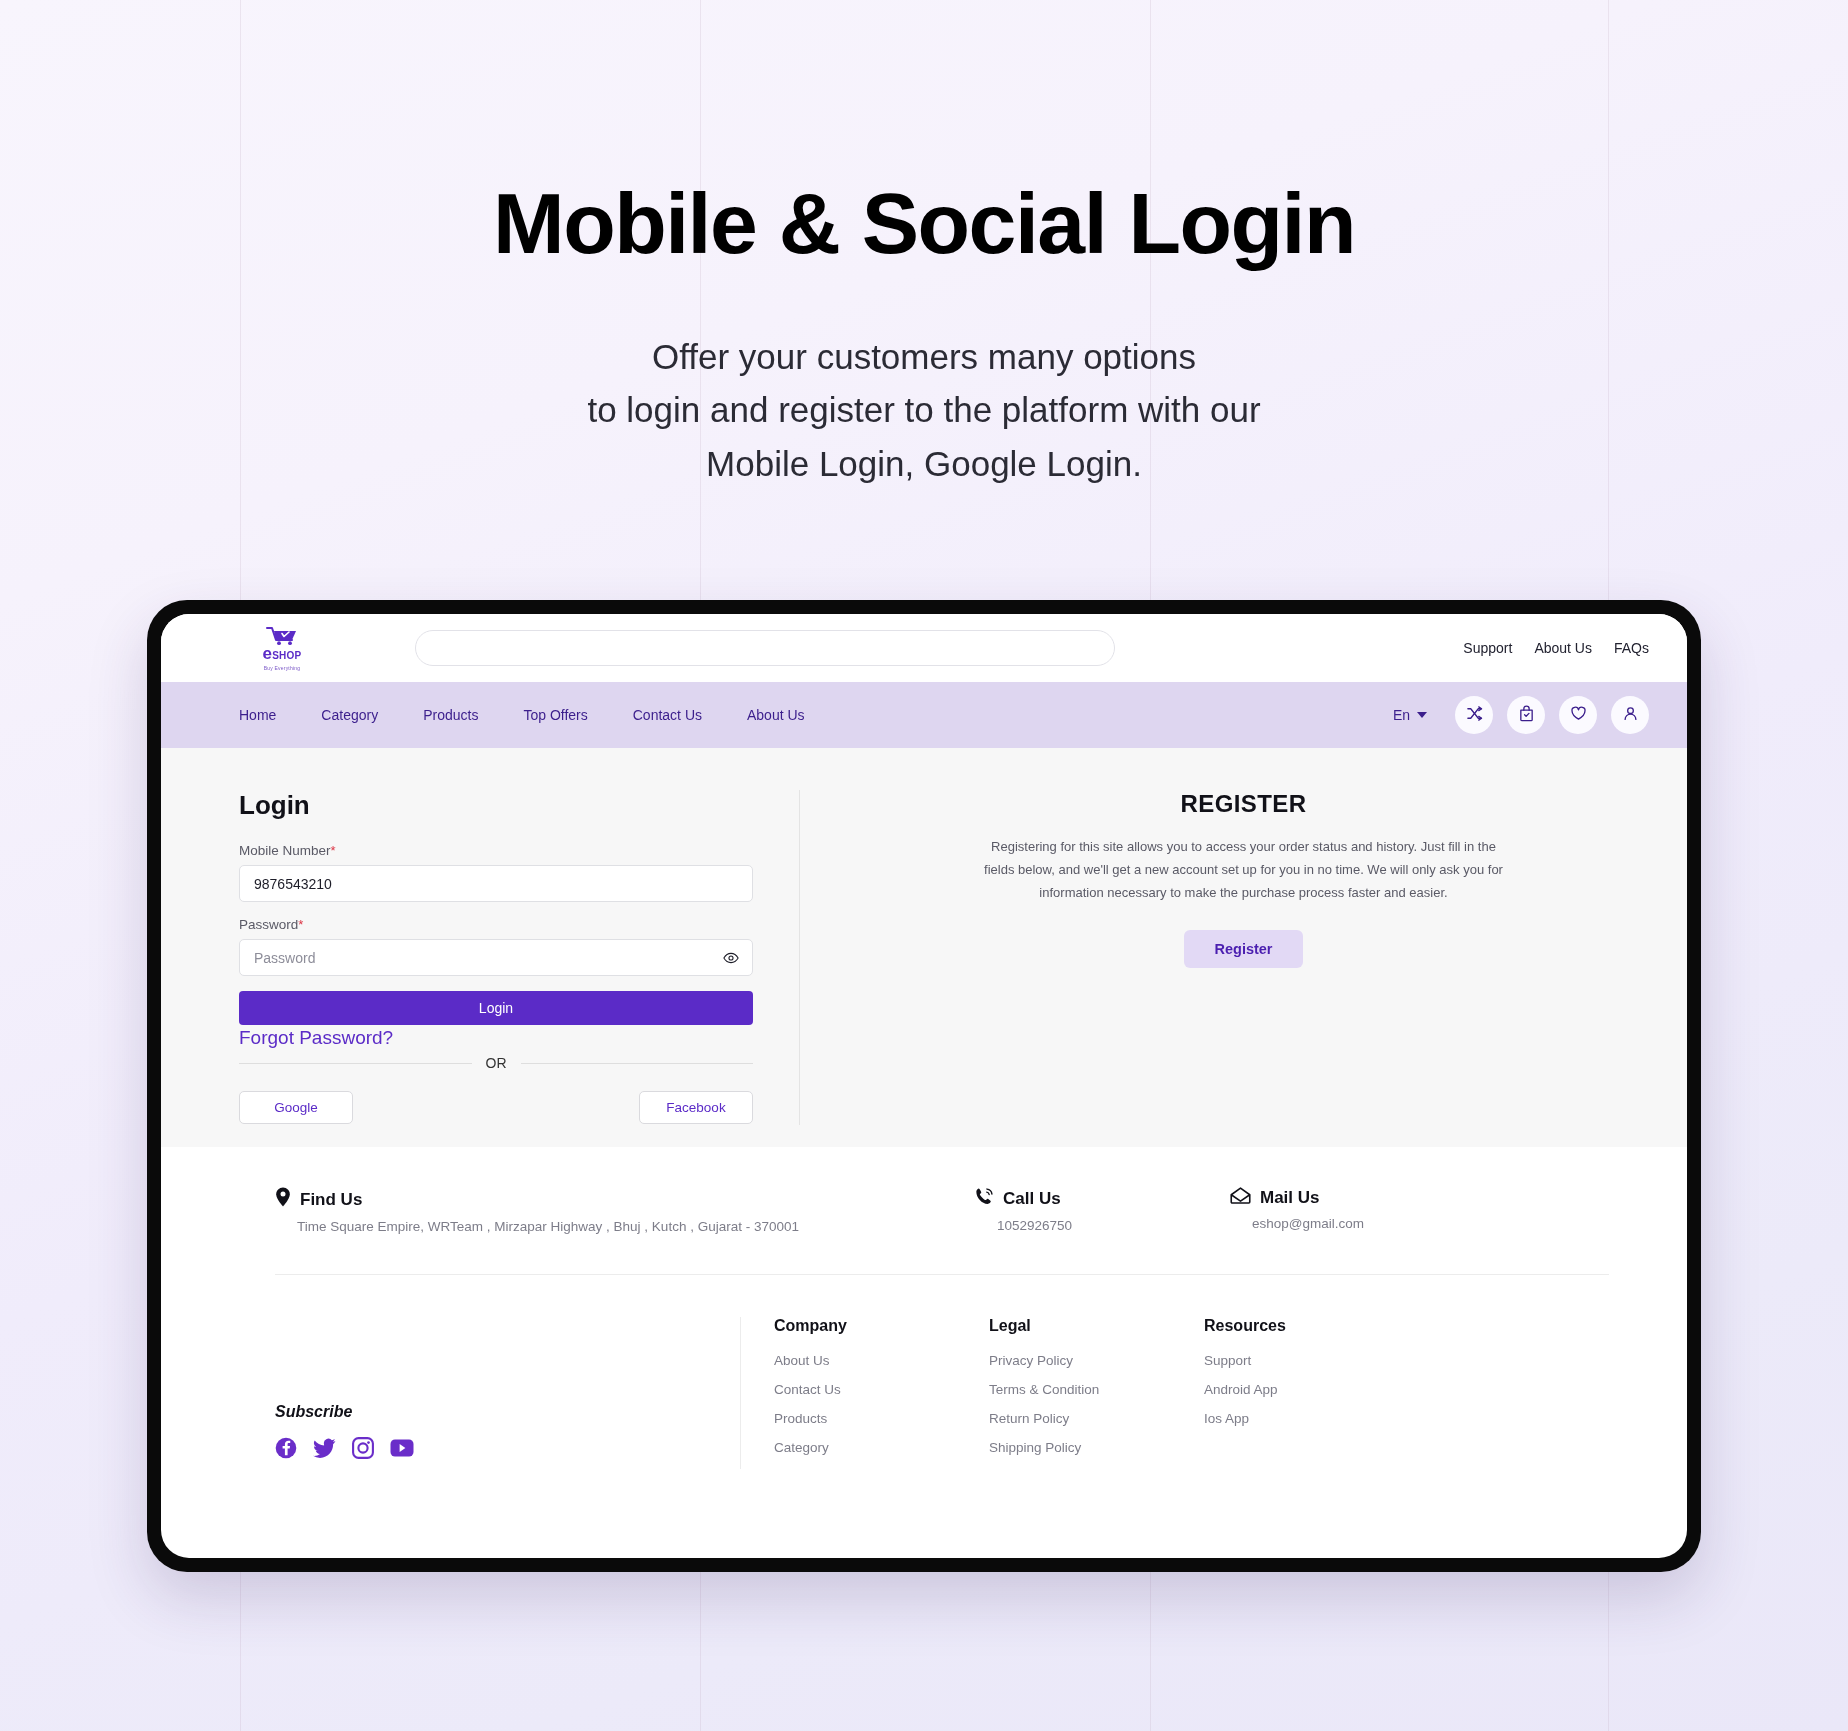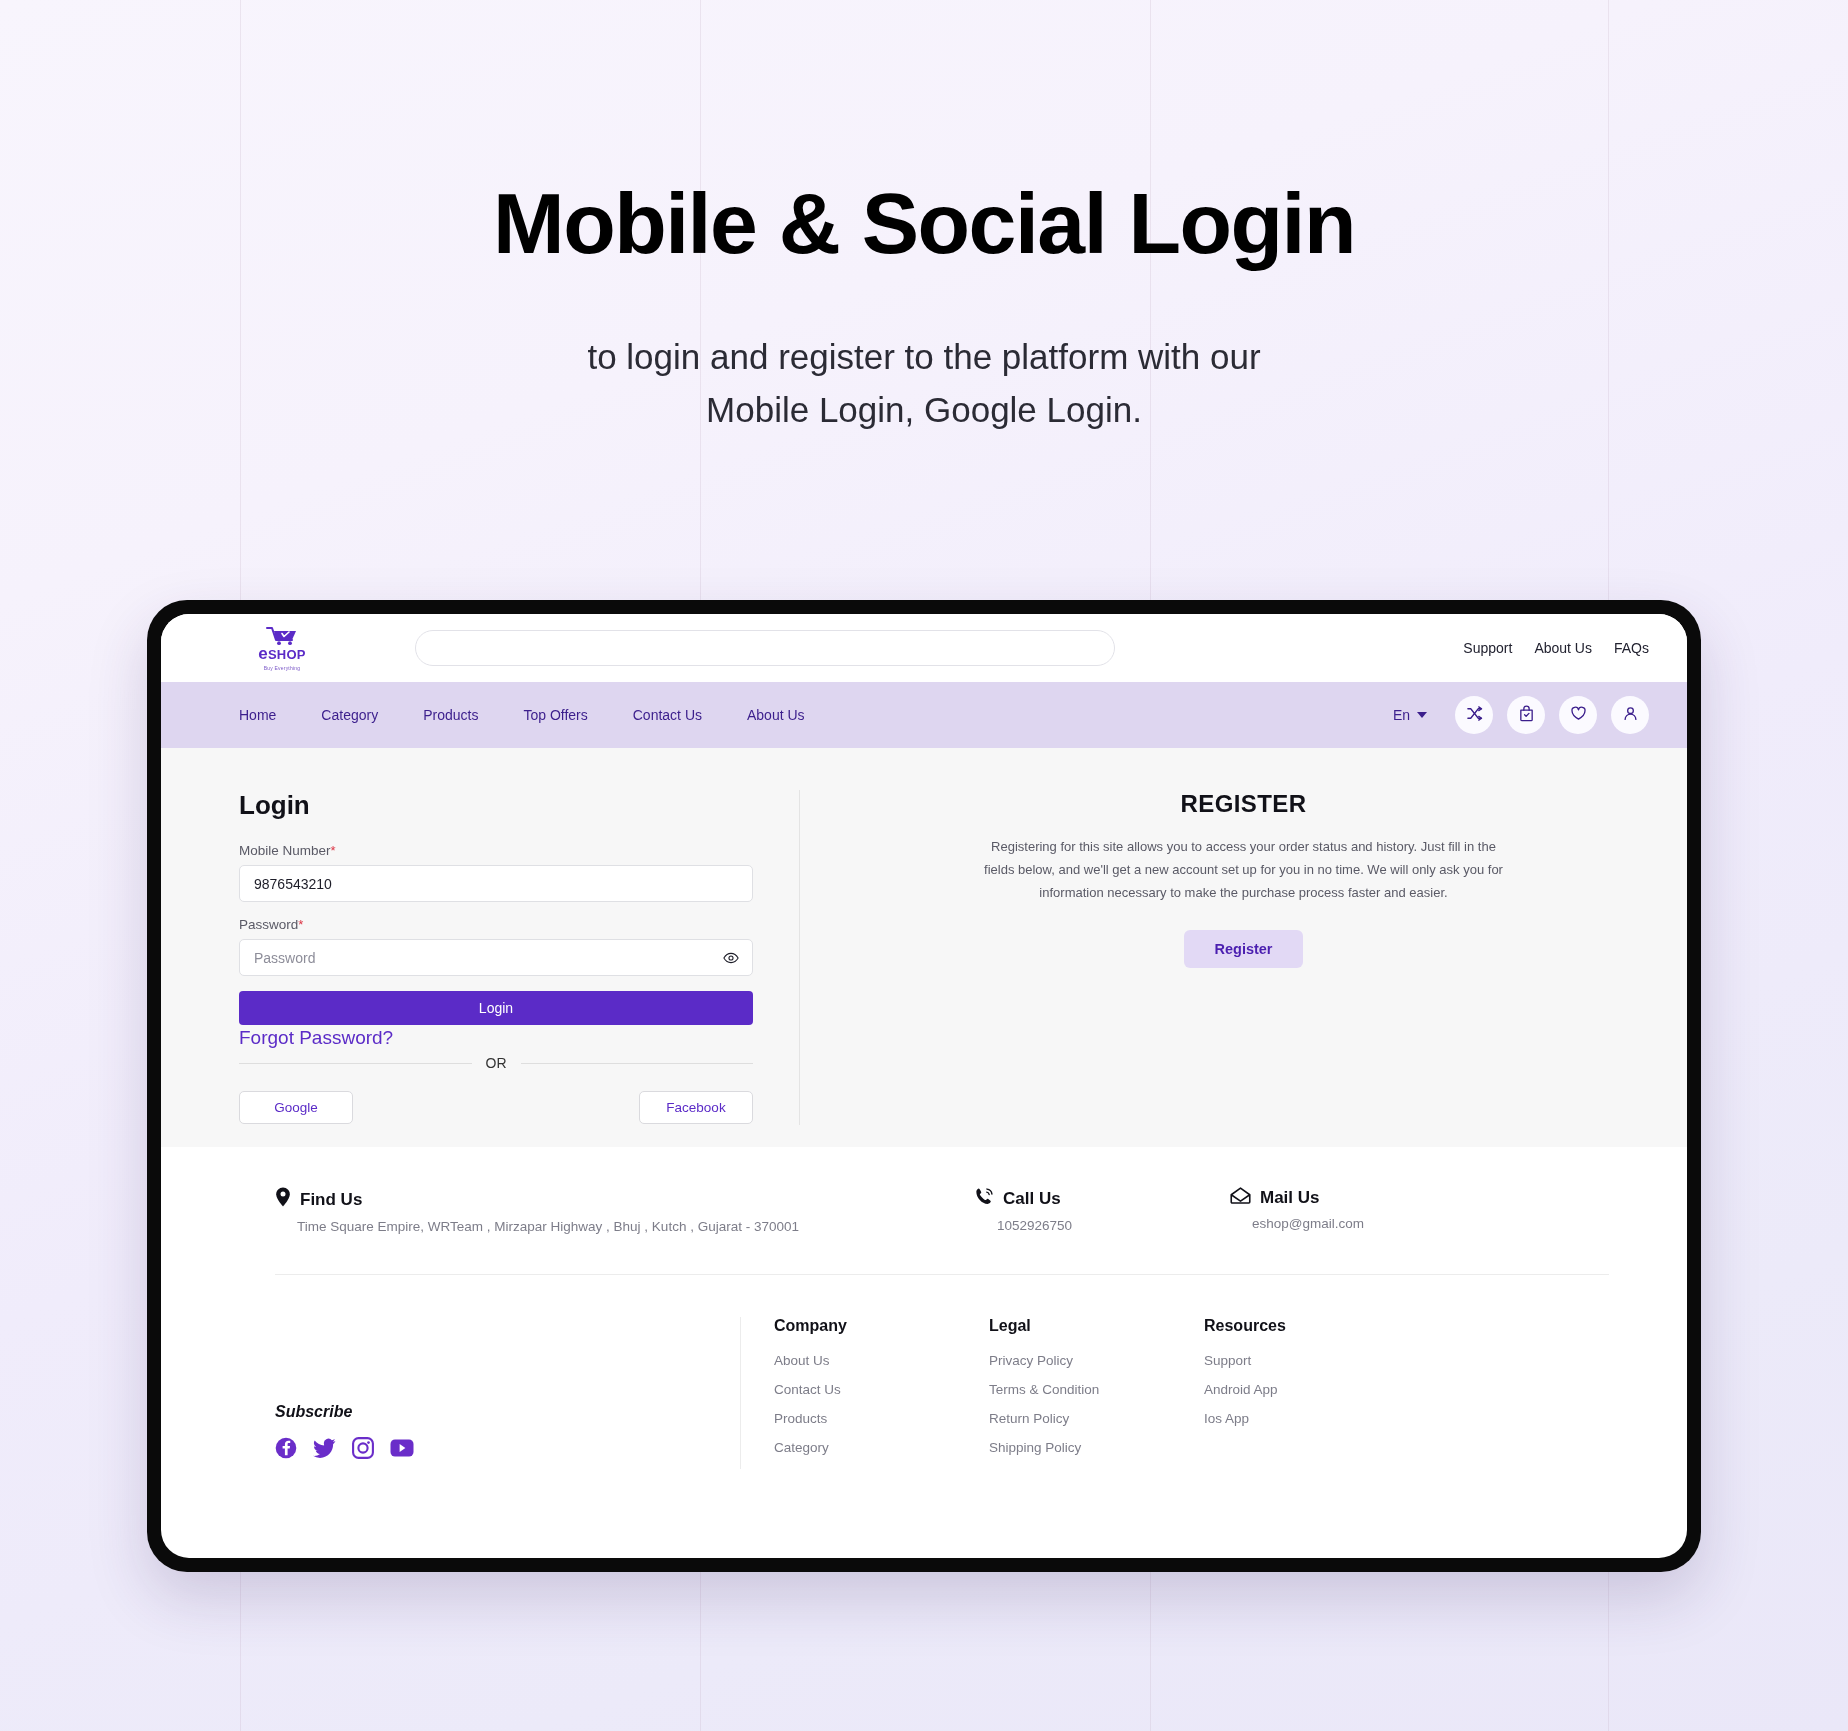--- a/index.html
+++ b/index.html
@@ -92,21 +92,21 @@
     width: 86px;
     flex: none;
   }
   .logo-cart { line-height: 0; margin-bottom: -2px; }
   .logo-text {
     font-size: 17px;
     font-weight: 700;
     color: #5b2bc7;
     letter-spacing: 0.2px;
   }
-  .logo-text .sm { font-size: 13px; }
+  .logo-text .sm { font-size: 10px; }
   .logo-tag {
     font-size: 5px;
     color: #7a57c7;
     letter-spacing: 0.2px;
     margin-top: 1px;
   }
   .search-wrap { flex: none; margin-left: 90px; }
   .search-input {
     width: 700px;
     height: 36px;
@@ -393,20 +393,21 @@
   <div class="bg-lines">
     <div class="bg-line" style="left:240px"></div>
     <div class="bg-line" style="left:700px"></div>
     <div class="bg-line" style="left:1150px"></div>
     <div class="bg-line" style="left:1608px"></div>
   </div>
 
   <div class="hero">
     <h1 class="hero-title">Mobile &amp; Social Login</h1>
     <div class="hero-sub">
+      <div>Offer your customers many options</div>
       <div>to login and register to the platform with our</div>
       <div>Mobile Login, Google Login.</div>
     </div>
   </div>
 
   <div class="tablet">
     <div class="screen">
 
       <div class="topbar">
         <div class="logo">

